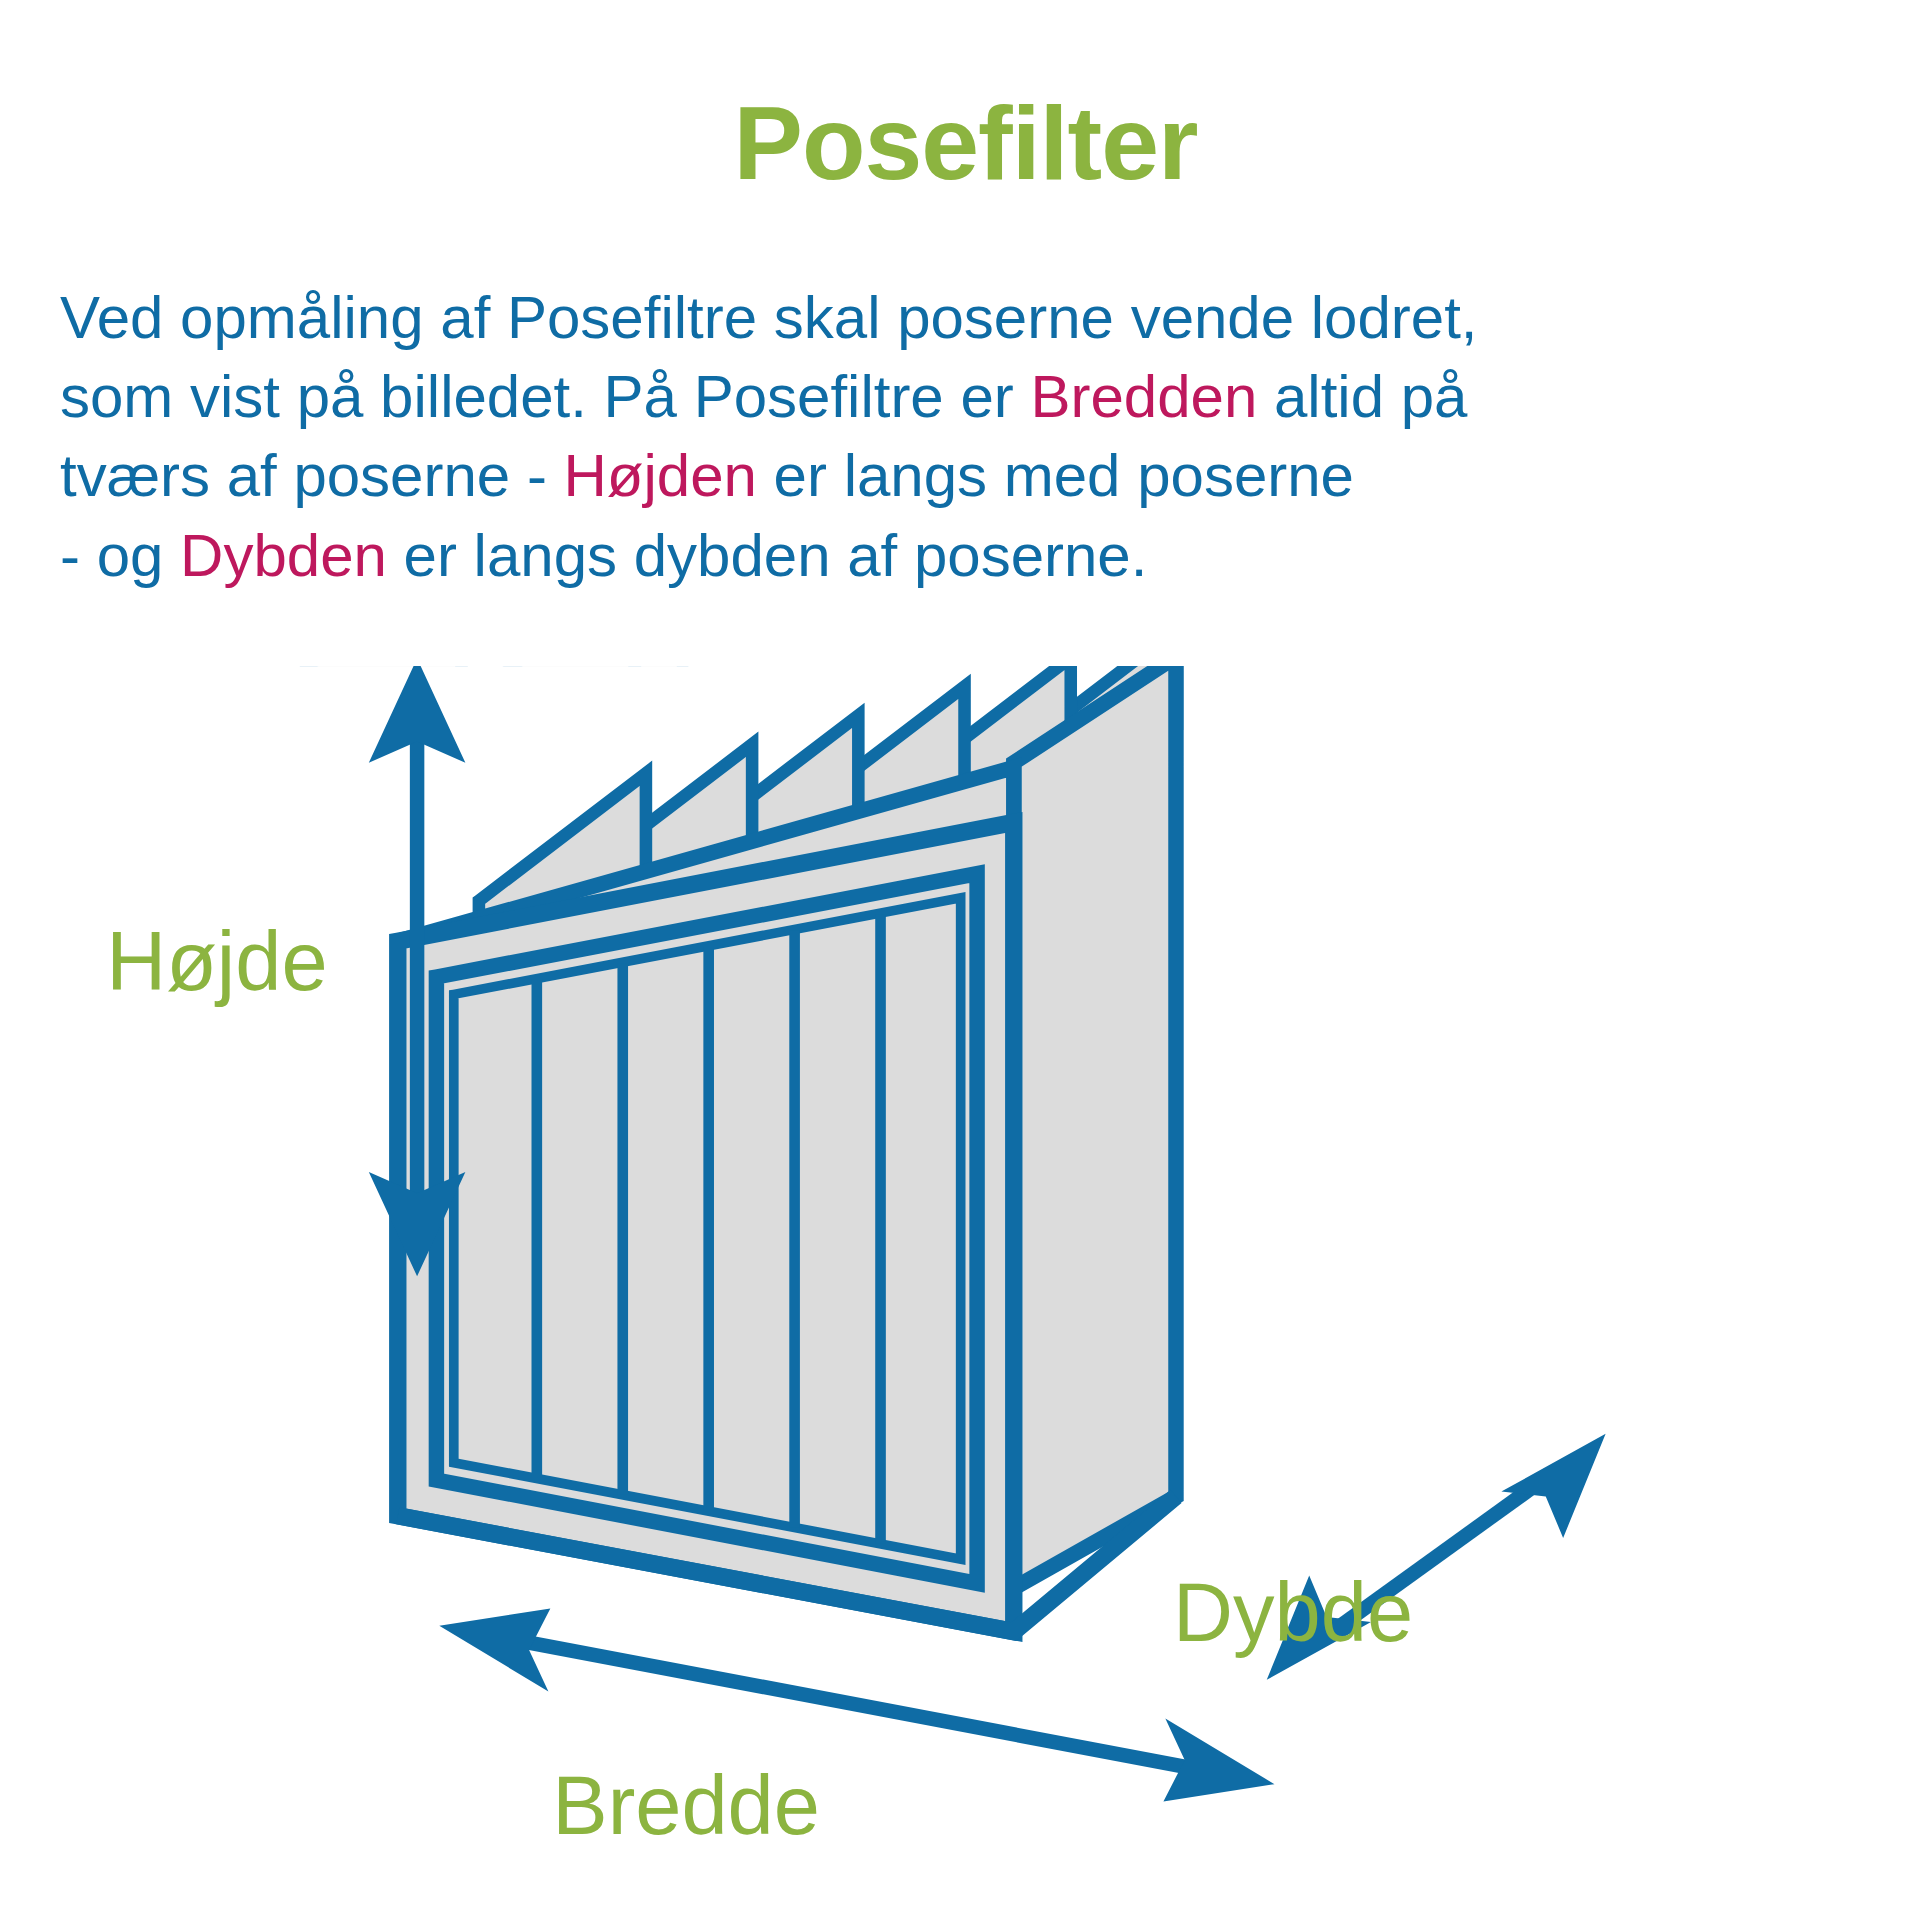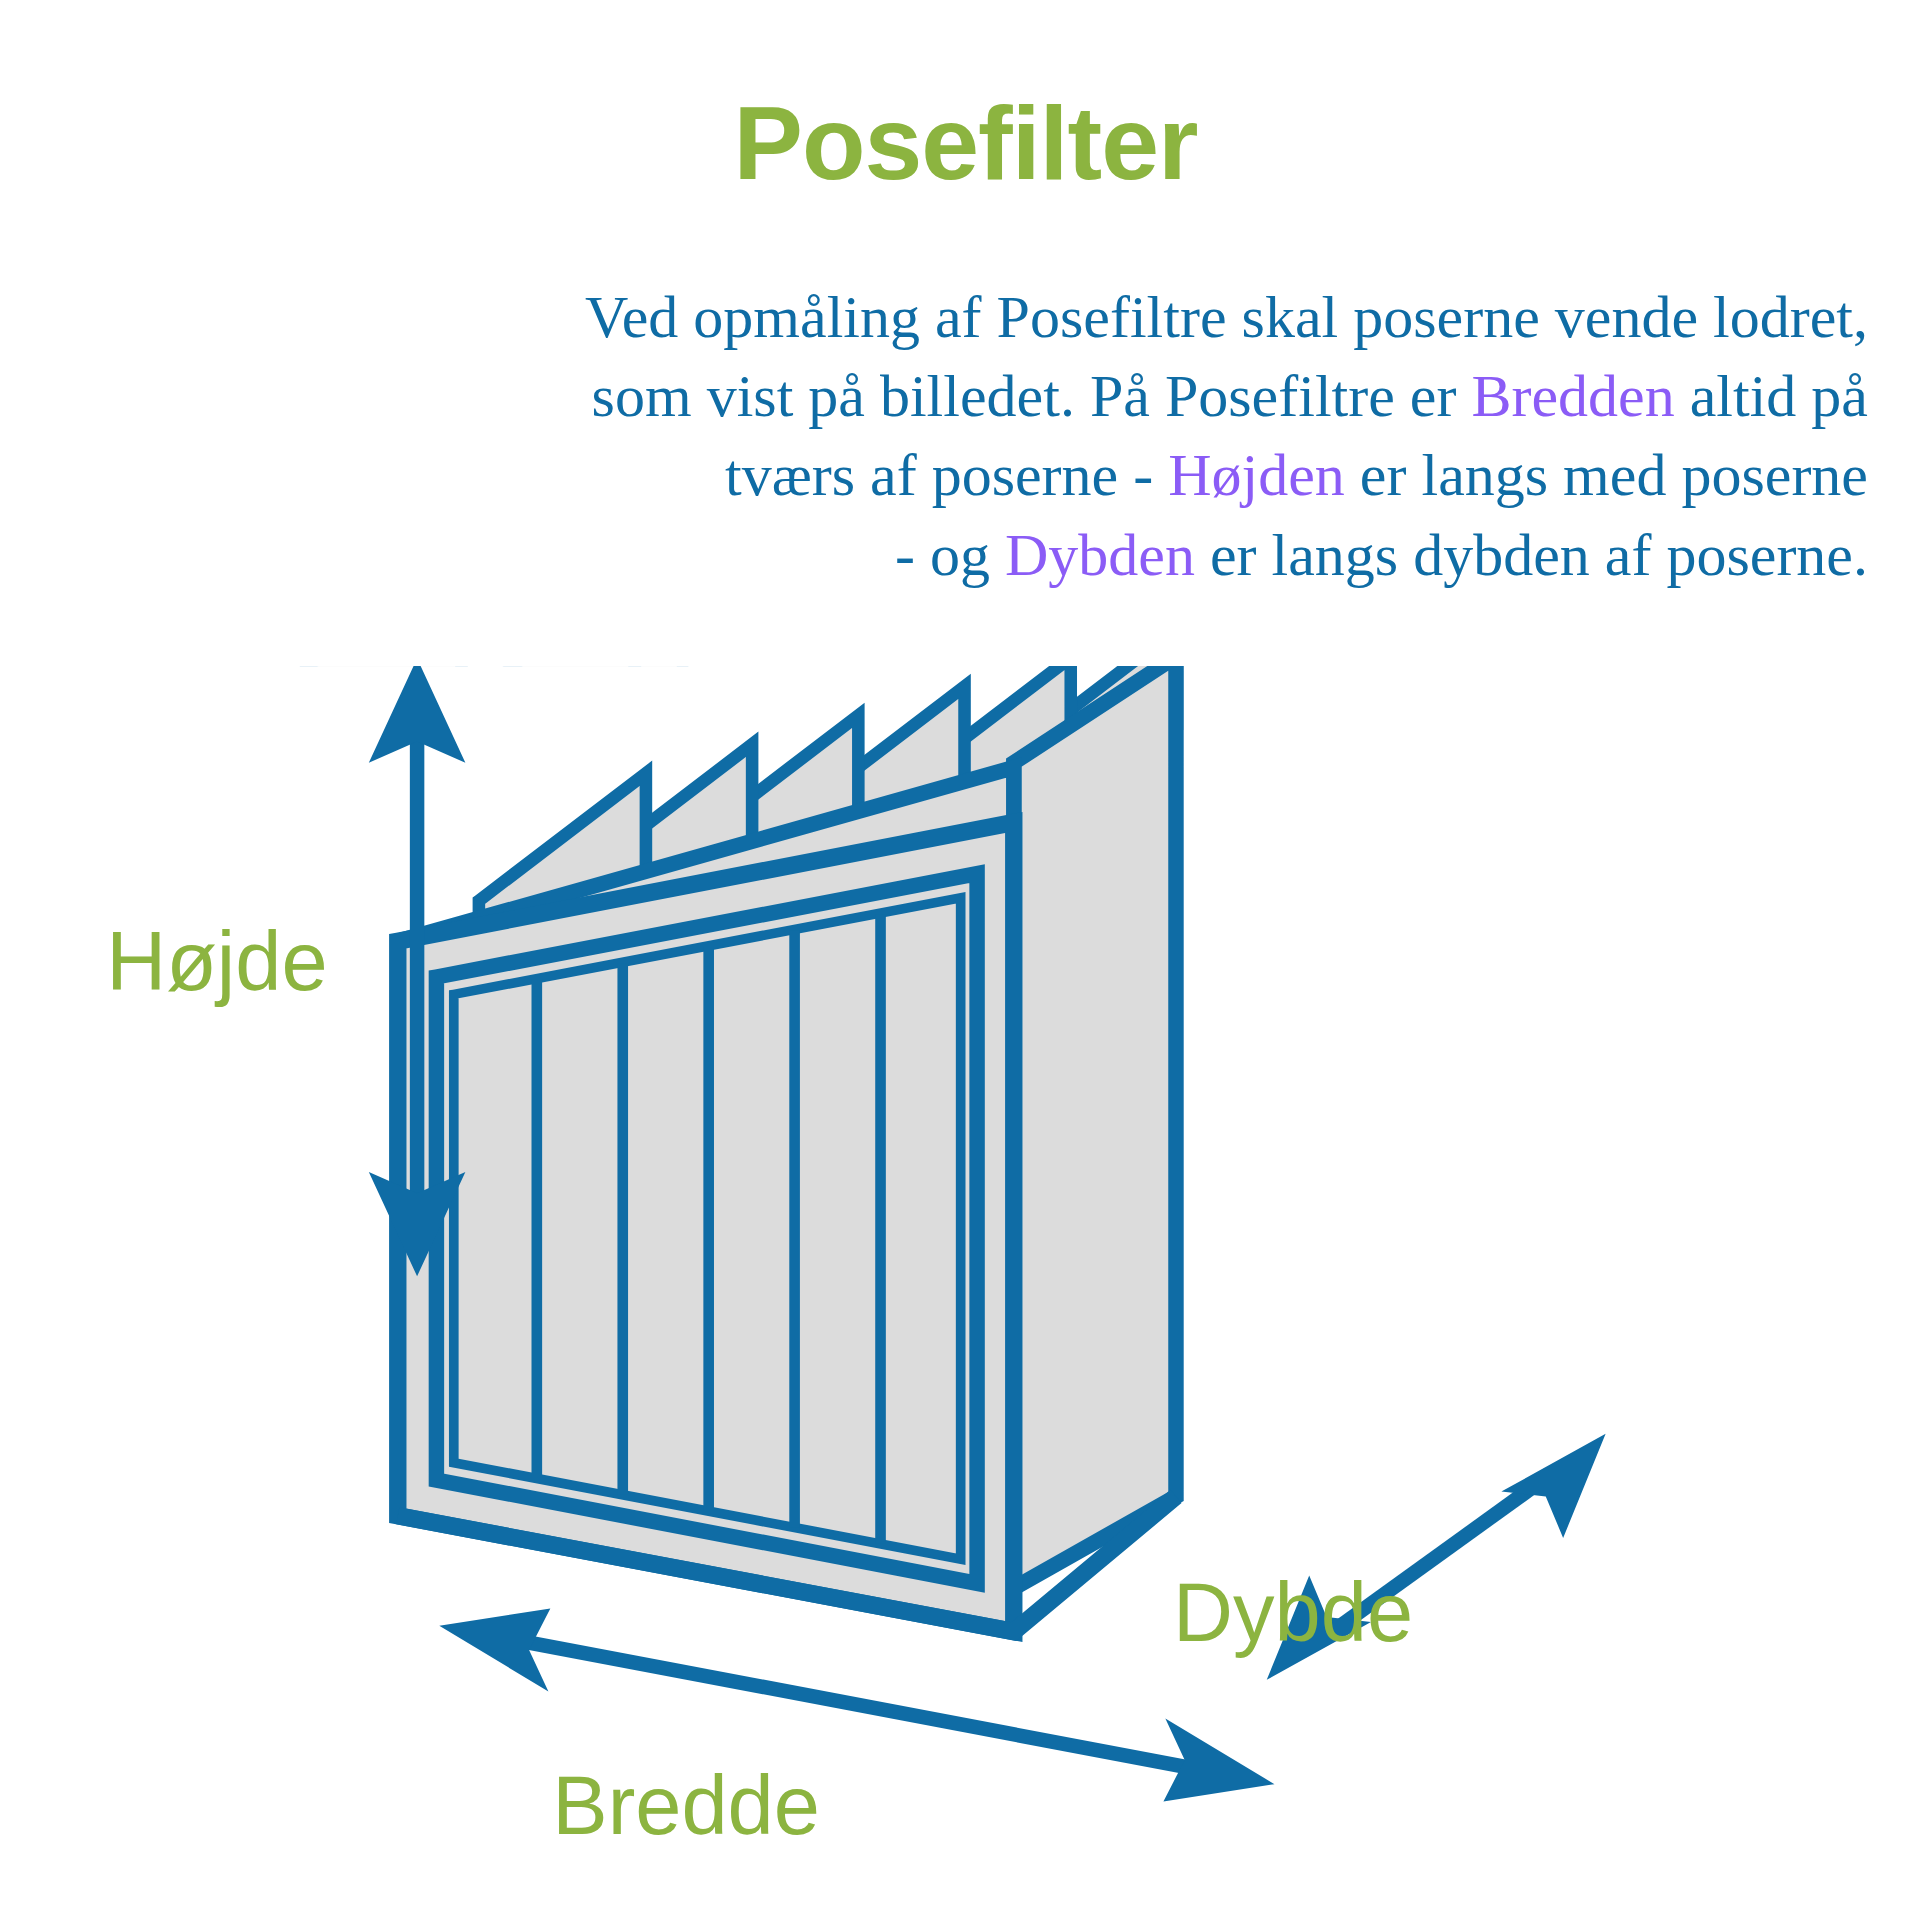--- a/index.html
+++ b/index.html
@@ -31,29 +31,28 @@
     font-weight: bold;
     color: #8CB440;
     letter-spacing: -1px;
     line-height: 1.05;
   }
 
   
   #intro {
     position: absolute;
     top: 278px;
-    left: 72px;
+    left: 60px;
     width: 1796px;
-    text-align: right;
+    text-align: left;
     font-size: 60px;
     line-height: 1.32;
     color: #0F6CA5;
-    font-family: Liberation Serif, serif;
   }
-  #intro .hl { color: #8b5cf6; }
+  #intro .hl { color: #be185d; }
 
   
   #diagram {
     position: absolute;
     left: 0;
     top: 666px;
     width: 1931px;
     height: 1265px;
   }
   #diagram svg { display: block; }

